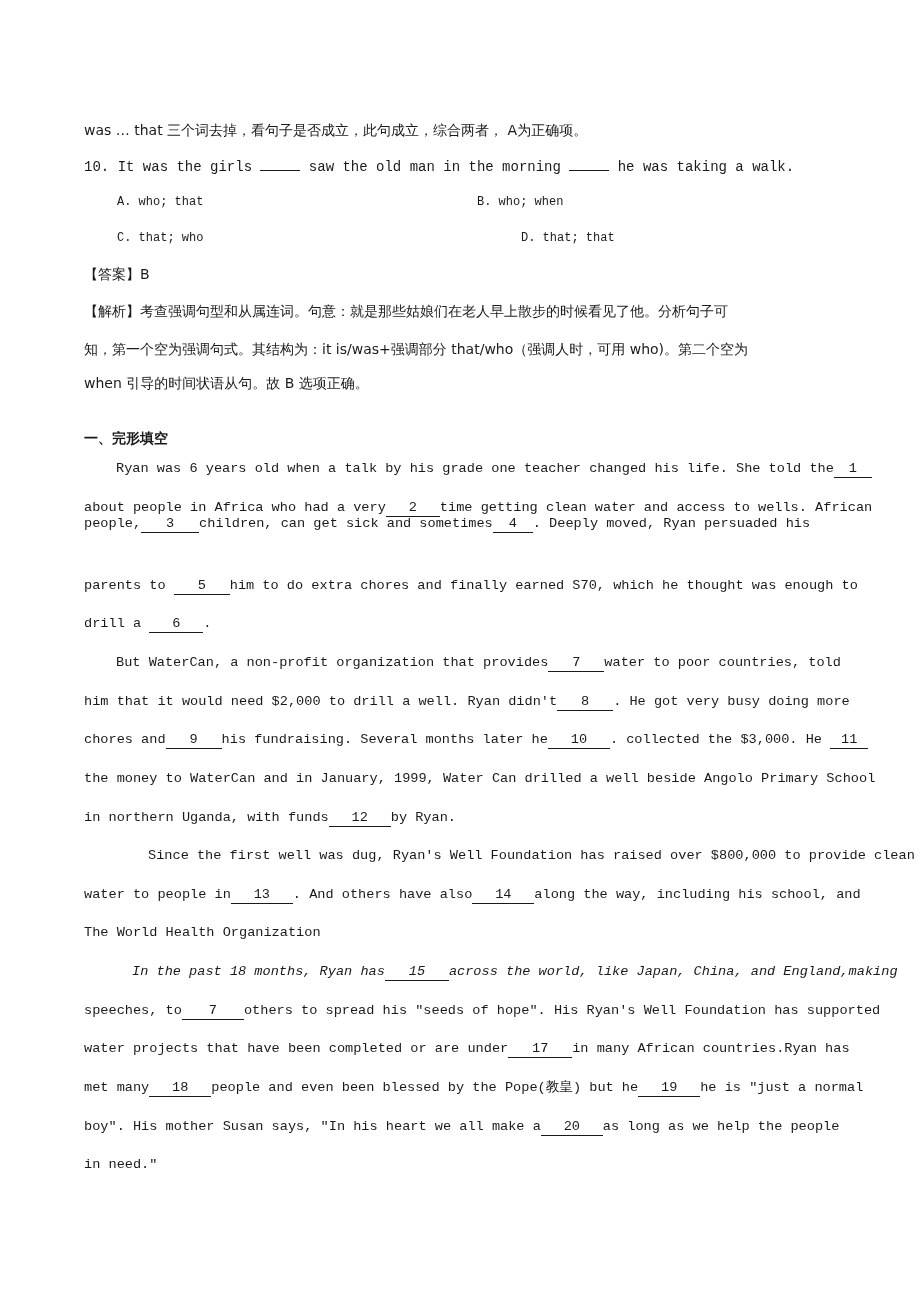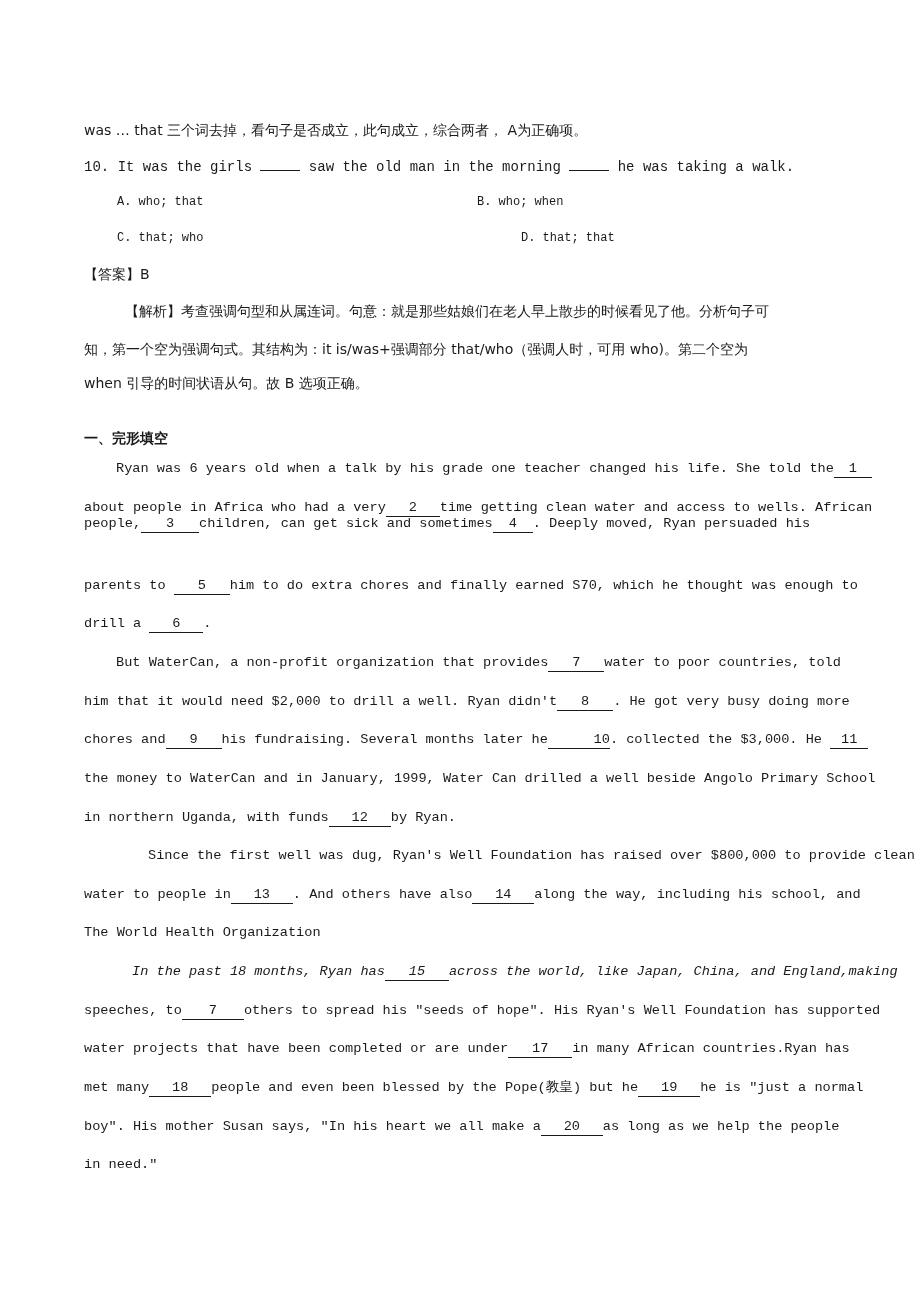--- a/index.html
+++ b/index.html
@@ -81,21 +81,21 @@
     <span>he was taking a walk.</span>
   </div>
 
   <div class="opt" style="top:74px; left:33px;">A. who; that</div>
   <div class="opt" style="top:74px; left:393px;">B. who; when</div>
   <div class="opt" style="top:110px; left:33px;">C. that; who</div>
   <div class="opt" style="top:110px; left:393px;margin-left:44px;">D. that; that</div>
 
   <div class="line cn" style="top:146px;">【答案】B</div>
 
-  <div class="line cn" style="top:183px;margin-left:41px;">【解析】考查强调句型和从属连词。句意：就是那些姑娘们在老人早上散步的时候看见了他。分析句子可</div>
+  <div class="line cn" style="top:183px;">【解析】考查强调句型和从属连词。句意：就是那些姑娘们在老人早上散步的时候看见了他。分析句子可</div>
   <div class="line cn" style="top:221px;">知，第一个空为强调句式。其结构为：it is/was+强调部分 that/who（强调人时，可用 who)。第二个空为</div>
   <div class="line cn" style="top:255px;">when 引导的时间状语从句。故 B 选项正确。</div>
 
   <div class="header" style="top:311px;">一、完形填空</div>
 
   <div class="line para-text" style="top:341px; left:32px;">
     <span>Ryan was 6 years old when a talk by his grade one teacher changed his life. She told the</span><span class="blank" style="width:38px;">1</span>
   </div>
 
   <div class="line para-text" style="top:380px;">
@@ -116,21 +116,21 @@
 
   <div class="line para-text" style="top:535px; left:32px;">
     <span>But WaterCan, a non-profit organization that provides</span><span class="blank" style="width:56px;">7</span><span>water to poor countries, told</span>
   </div>
 
   <div class="line para-text" style="top:574px;">
     <span>him that it would need $2,000 to drill a well. Ryan didn't</span><span class="blank" style="width:56px;">8</span><span>. He got very busy doing more</span>
   </div>
 
   <div class="line para-text" style="top:612px;">
-    <span>chores and</span><span class="blank" style="width:56px;">9</span><span>his fundraising. Several months later he</span><span class="blank" style="width:62px;text-align:right;">10</span><span>. collected the $3,000. He </span><span class="blank" style="width:38px;">11</span>
+    <span>chores and</span><span class="blank" style="width:56px;">9</span><span>his fundraising. Several months later he</span><span class="blank" style="width:62px;">10</span><span>. collected the $3,000. He </span><span class="blank" style="width:38px;">11</span>
   </div>
 
   <div class="line para-text" style="top:651px;">
     <span>the money to WaterCan and in January, 1999, Water Can drilled a well beside Angolo Primary School</span>
   </div>
 
   <div class="line para-text" style="top:690px;">
     <span>in northern Uganda, with funds</span><span class="blank" style="width:62px;">12</span><span>by Ryan.</span>
   </div>
 

